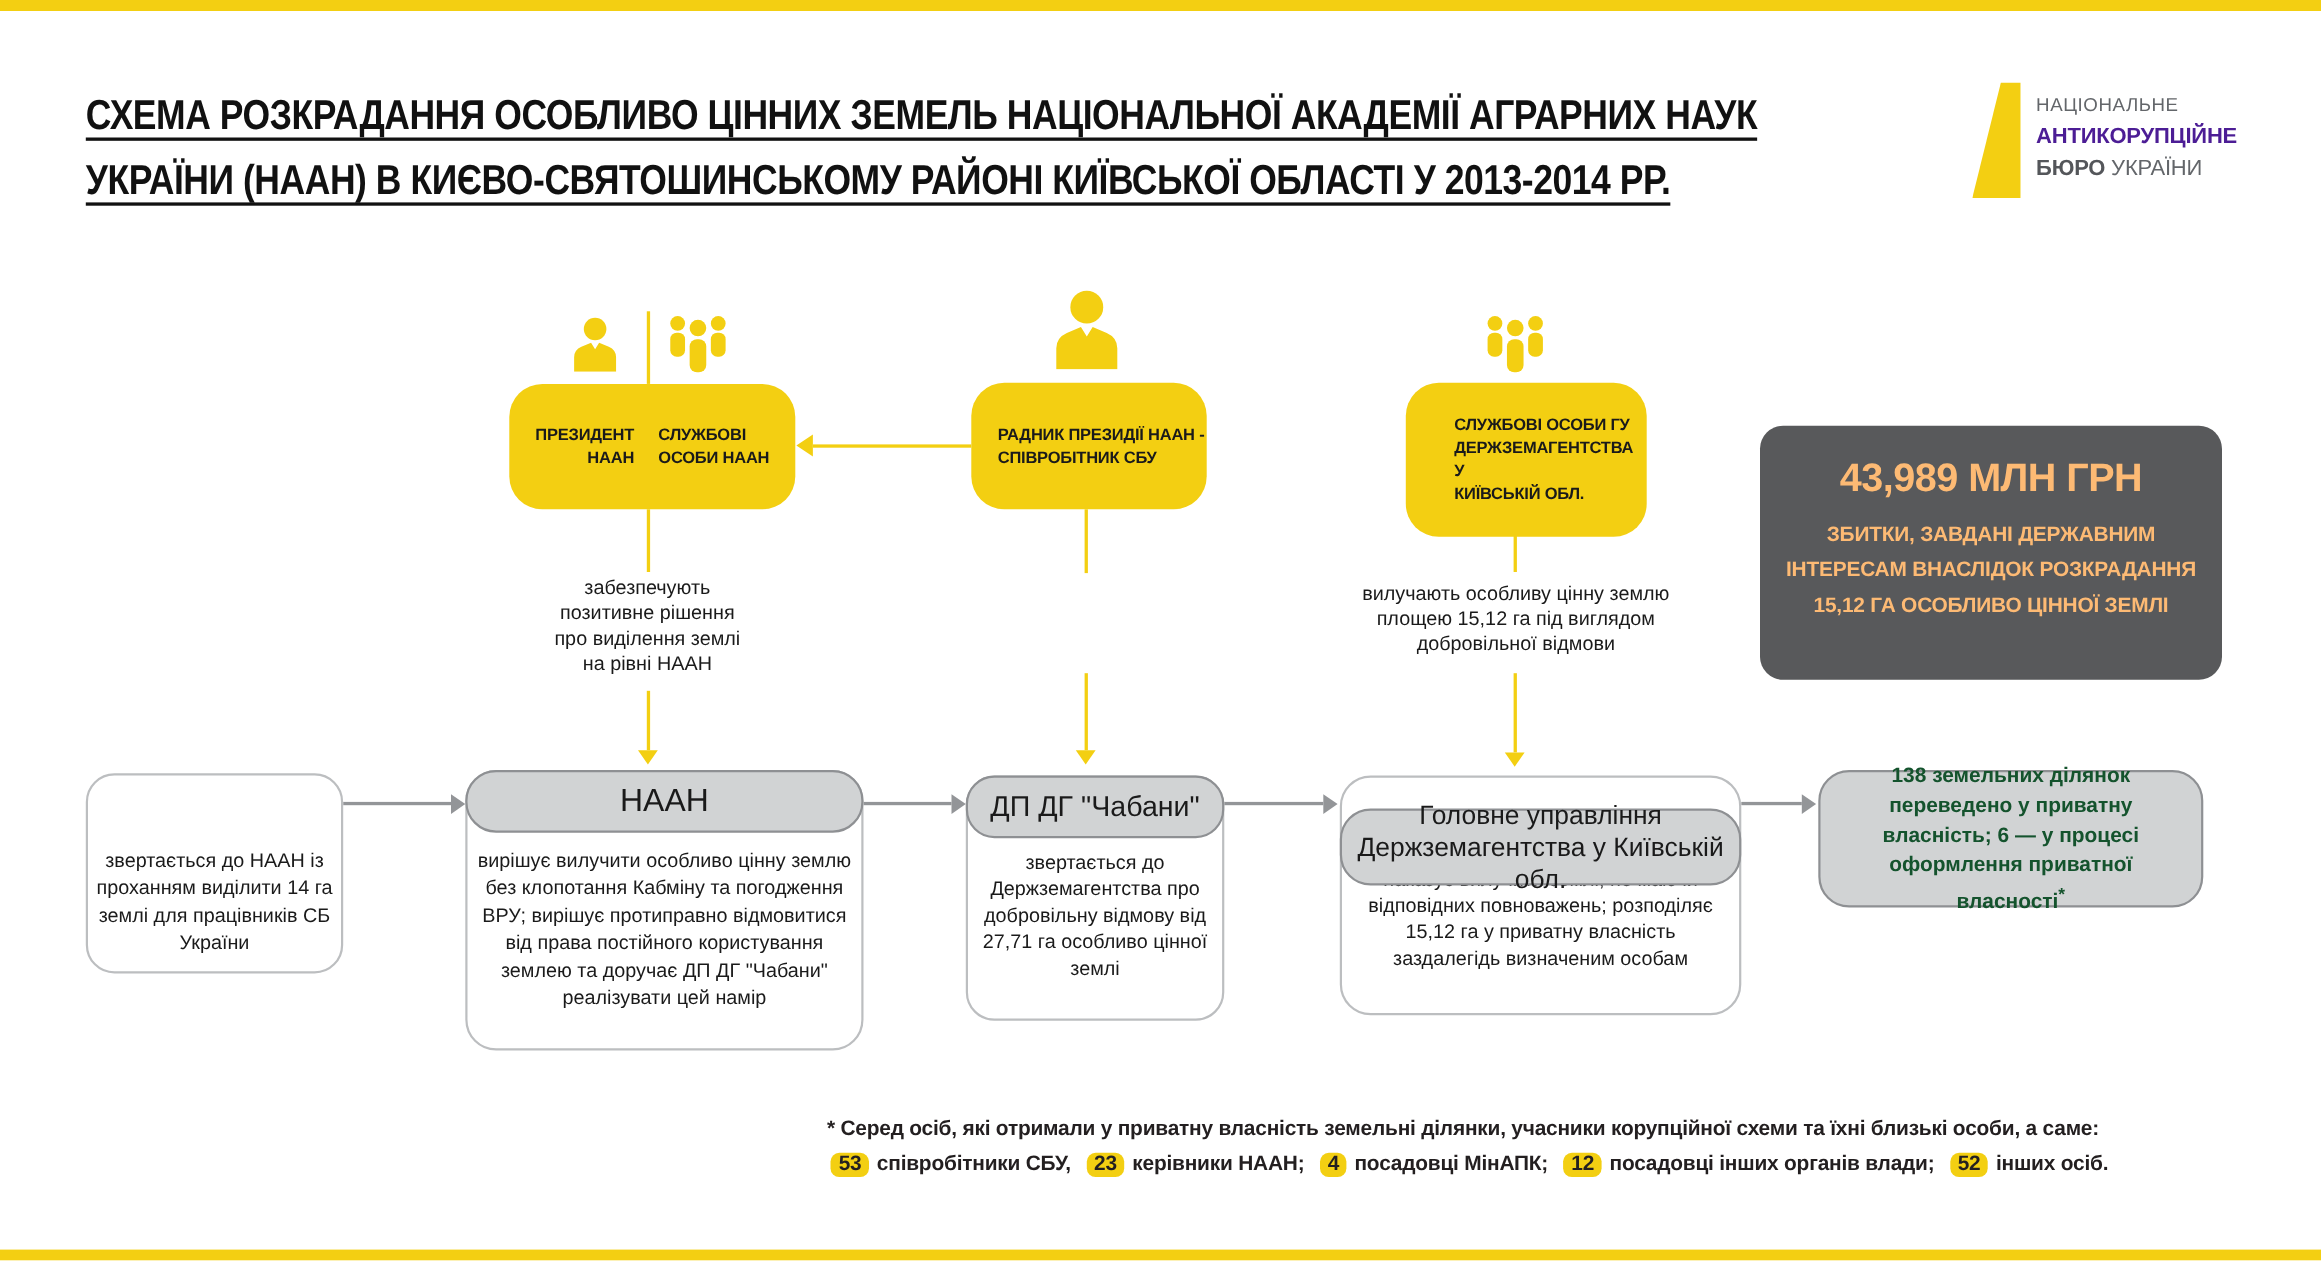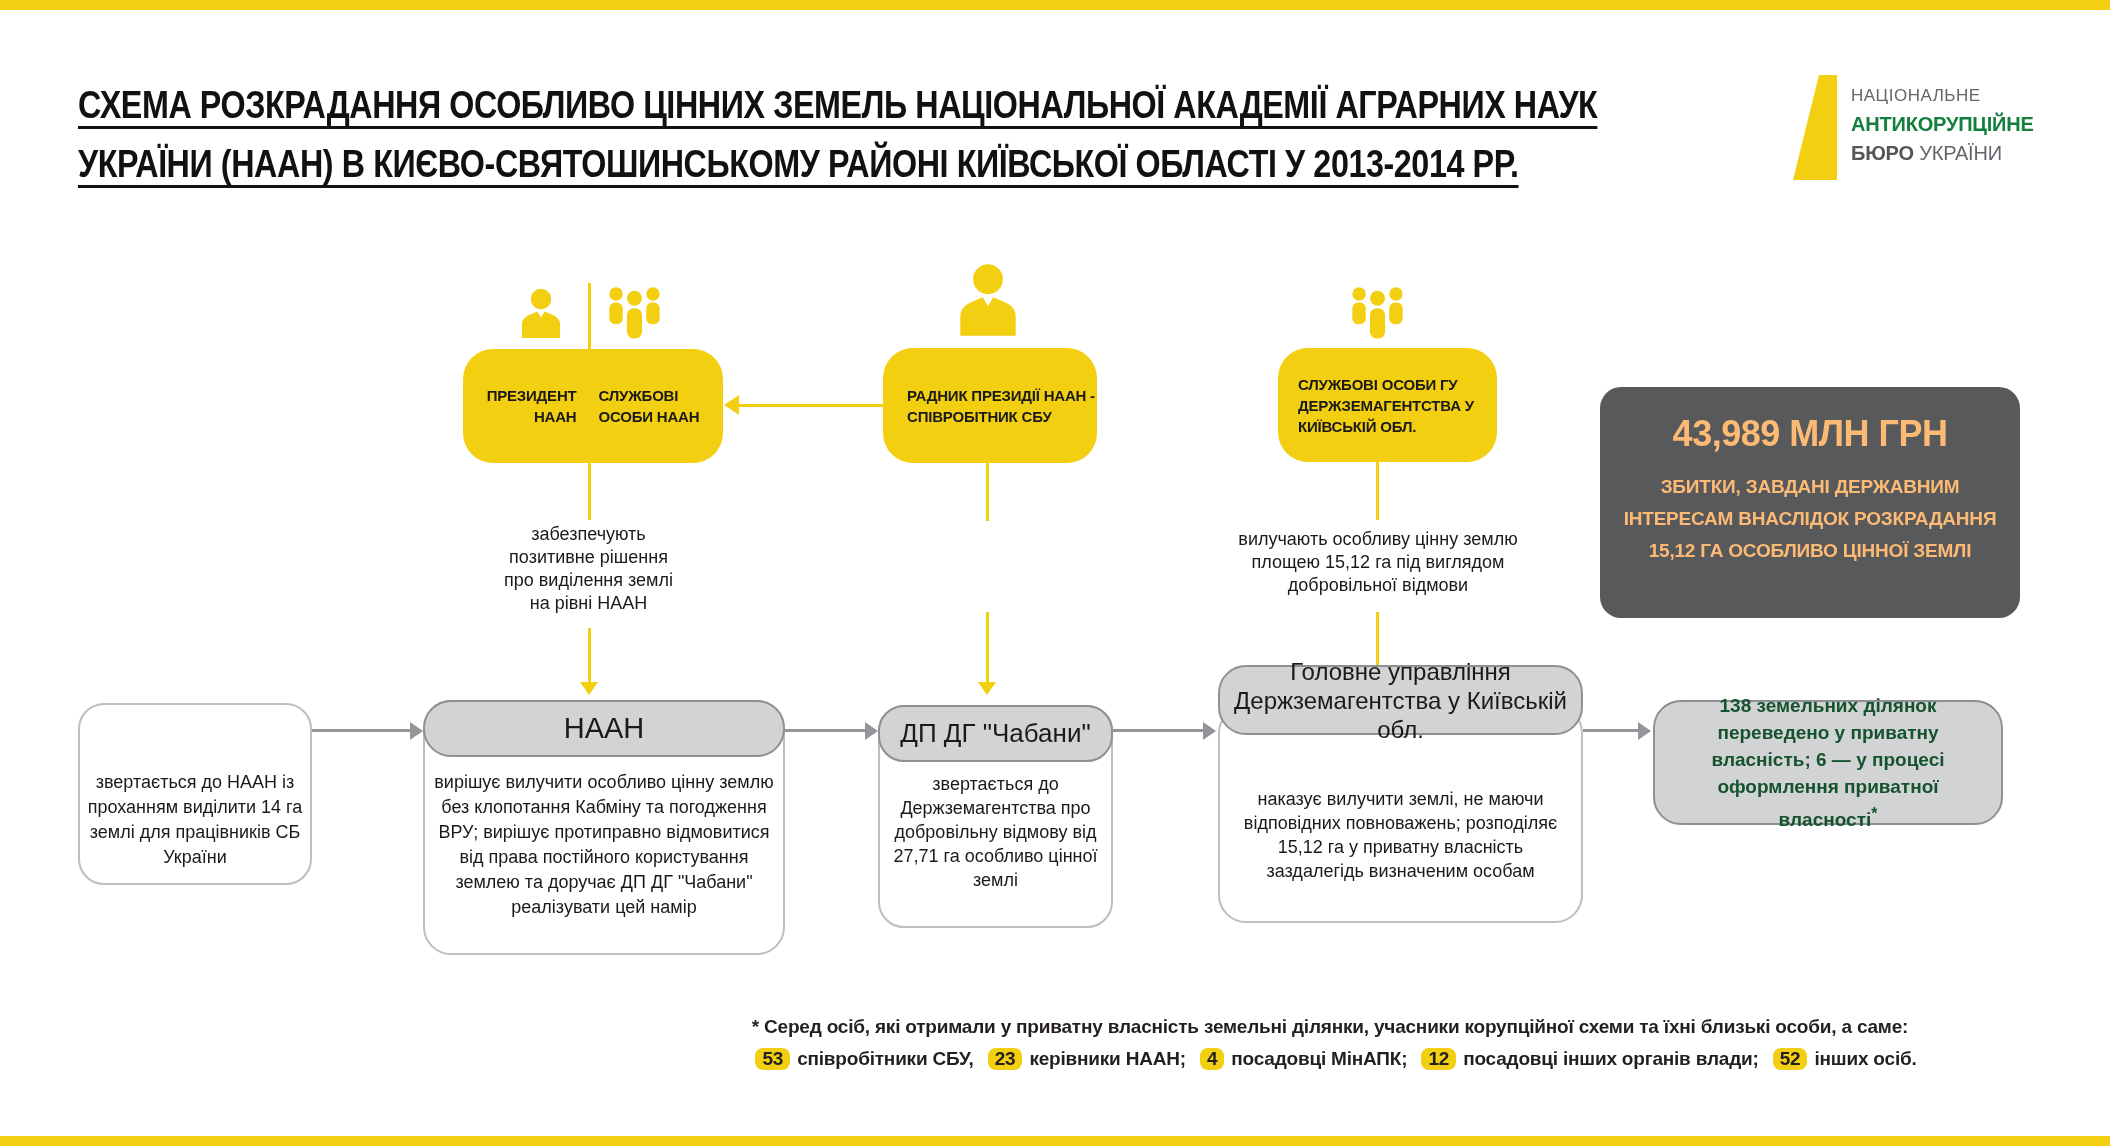--- a/index.html
+++ b/index.html
@@ -23,32 +23,32 @@
   .title .tline{display:block;white-space:nowrap;font-weight:bold;font-size:38px;
     letter-spacing:-0.5px;transform:scaleX(0.85);transform-origin:left top;
     text-decoration:underline;text-decoration-thickness:3px;text-underline-offset:8px;
     margin-bottom:16px;color:#111;}
 
   
   .logo{position:absolute;left:1793px;top:75px;display:flex;}
   .logo-mark{width:44px;height:105px;}
   .logo-text{margin-left:14px;padding-top:11px;color:var(--logo-gray);}
   .logo-text .l1{font-size:17px;letter-spacing:0.5px;}
-  .logo-text .l2{font-size:20px;font-weight:bold;margin-top:7px;letter-spacing:-0.2px;color:#15803d;}
+  .logo-text .l2{font-size:20px;font-weight:bold;margin-top:7px;letter-spacing:-0.2px;color:#4c1d95;}
   .logo-text .l3{font-size:20px;margin-top:6px;letter-spacing:-0.2px;}
   .logo-text .l3 b{color:#54565A;}
 
   
   .ybox{position:absolute;background:var(--yellow);border-radius:30px;display:flex;
     align-items:center;color:#1a1a1a;font-weight:bold;font-size:15px;line-height:21px;
     letter-spacing:-0.2px;}
   .pre{white-space:pre-line;}
   .ybox1{left:463px;top:349px;width:260px;height:114px;justify-content:center;gap:22px;}
   .ybox2{left:883px;top:348px;width:214px;height:115px;padding-left:24px;}
-  .ybox3{left:1278px;top:348px;width:219px;height:114px;padding-left:20px;}
+  .ybox3{left:1278px;top:348px;width:219px;height:140px;padding-left:44px;}
 
   
   .vline{position:absolute;width:3px;background:var(--yellow);}
   .arrow-down{position:absolute;width:3px;background:var(--yellow);}
   .arrow-down::after{content:"";position:absolute;bottom:-13px;left:-8px;
     border:9.5px solid transparent;border-bottom:none;border-top:13px solid var(--yellow);}
   .arrow-left-y{position:absolute;height:3px;background:var(--yellow);}
   .arrow-left-y::before{content:"";position:absolute;left:-15px;top:-9px;
     border:10.5px solid transparent;border-left:none;border-right:15px solid var(--yellow);}
   .arrow-right-g{position:absolute;height:3px;background:var(--gray-arrow);}
@@ -187,21 +187,21 @@
 
   <div class="obox" style="left:423px;top:700px;width:362px;height:255px;border-radius:28px;"></div>
   <div class="pillhead" style="left:423px;top:700px;width:362px;height:57px;font-size:29px;border-radius:28px;">НААН</div>
   <div class="bodytext" style="left:433px;top:770px;width:342px;">вирішує вилучити особливо цінну землю без клопотання Кабміну та погодження ВРУ; вирішує протиправно відмовитися від права постійного користування землею та доручає ДП ДГ "Чабани" реалізувати цей намір</div>
 
   <div class="obox" style="left:878px;top:705px;width:235px;height:223px;"></div>
   <div class="pillhead" style="left:878px;top:705px;width:235px;height:57px;font-size:26px;">ДП ДГ "Чабани"</div>
   <div class="bodytext" style="left:888px;top:772px;width:215px;line-height:24px;">звертається до Держземагентства про добровільну відмову від 27,71 га особливо цінної землі</div>
 
   <div class="obox" style="left:1218px;top:705px;width:365px;height:218px;border-radius:28px;"></div>
-  <div class="pillhead pre" style="left:1218px;top:665px;width:365px;height:70px;font-size:24px;border-radius:28px;">Головне управління
+  <div class="pillhead pre" style="left:1218px;top:735px;width:365px;height:70px;font-size:24px;border-radius:28px;">Головне управління
 Держземагентства у Київській обл.</div>
   <div class="bodytext" style="left:1230px;top:787px;width:341px;line-height:24px;">наказує вилучити землі, не маючи відповідних повноважень; розподіляє 15,12 га у приватну власність заздалегідь визначеним особам</div>
 
   <div class="graybox" style="left:1653px;top:700px;width:350px;height:125px;">
     <div><span>138 земельних ділянок переведено у приватну власність; 6 — у процесі оформлення приватної власності</span><sup>*</sup></div>
   </div>
 
   <div class="footnote">
     <div class="fn1">* Серед осіб, які отримали у приватну власність земельні ділянки, учасники корупційної схеми та їхні близькі особи, а саме:</div>
     <div class="fn2">

